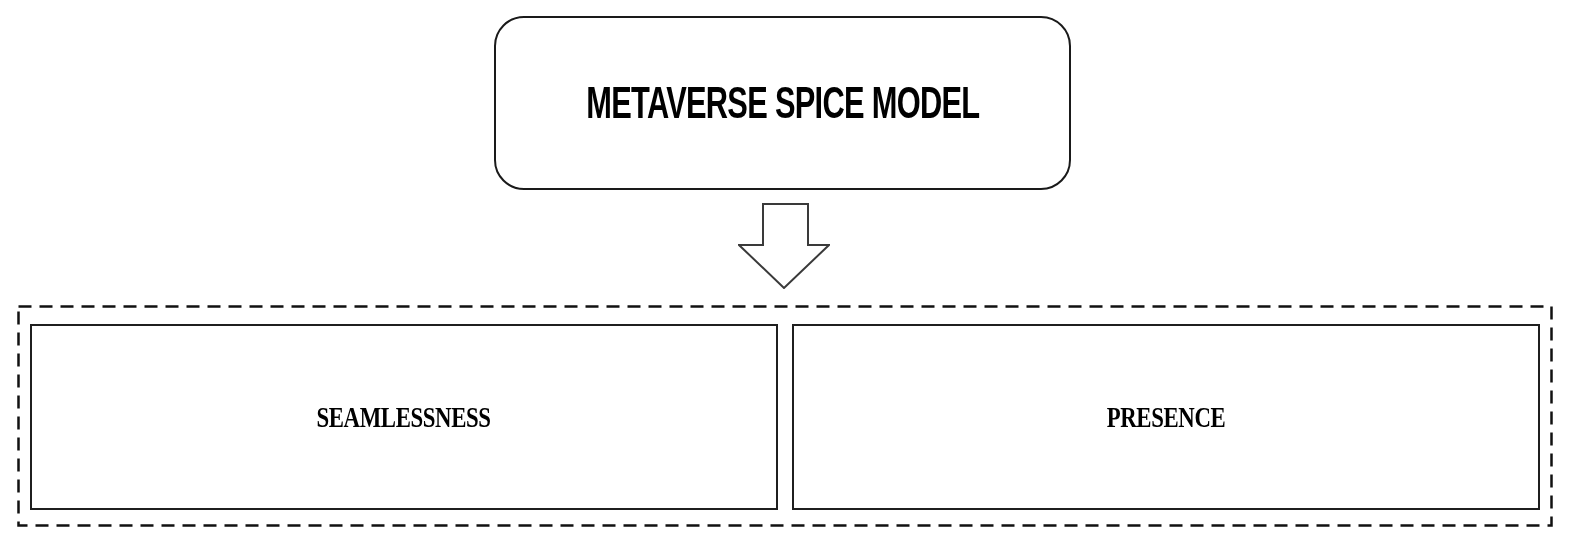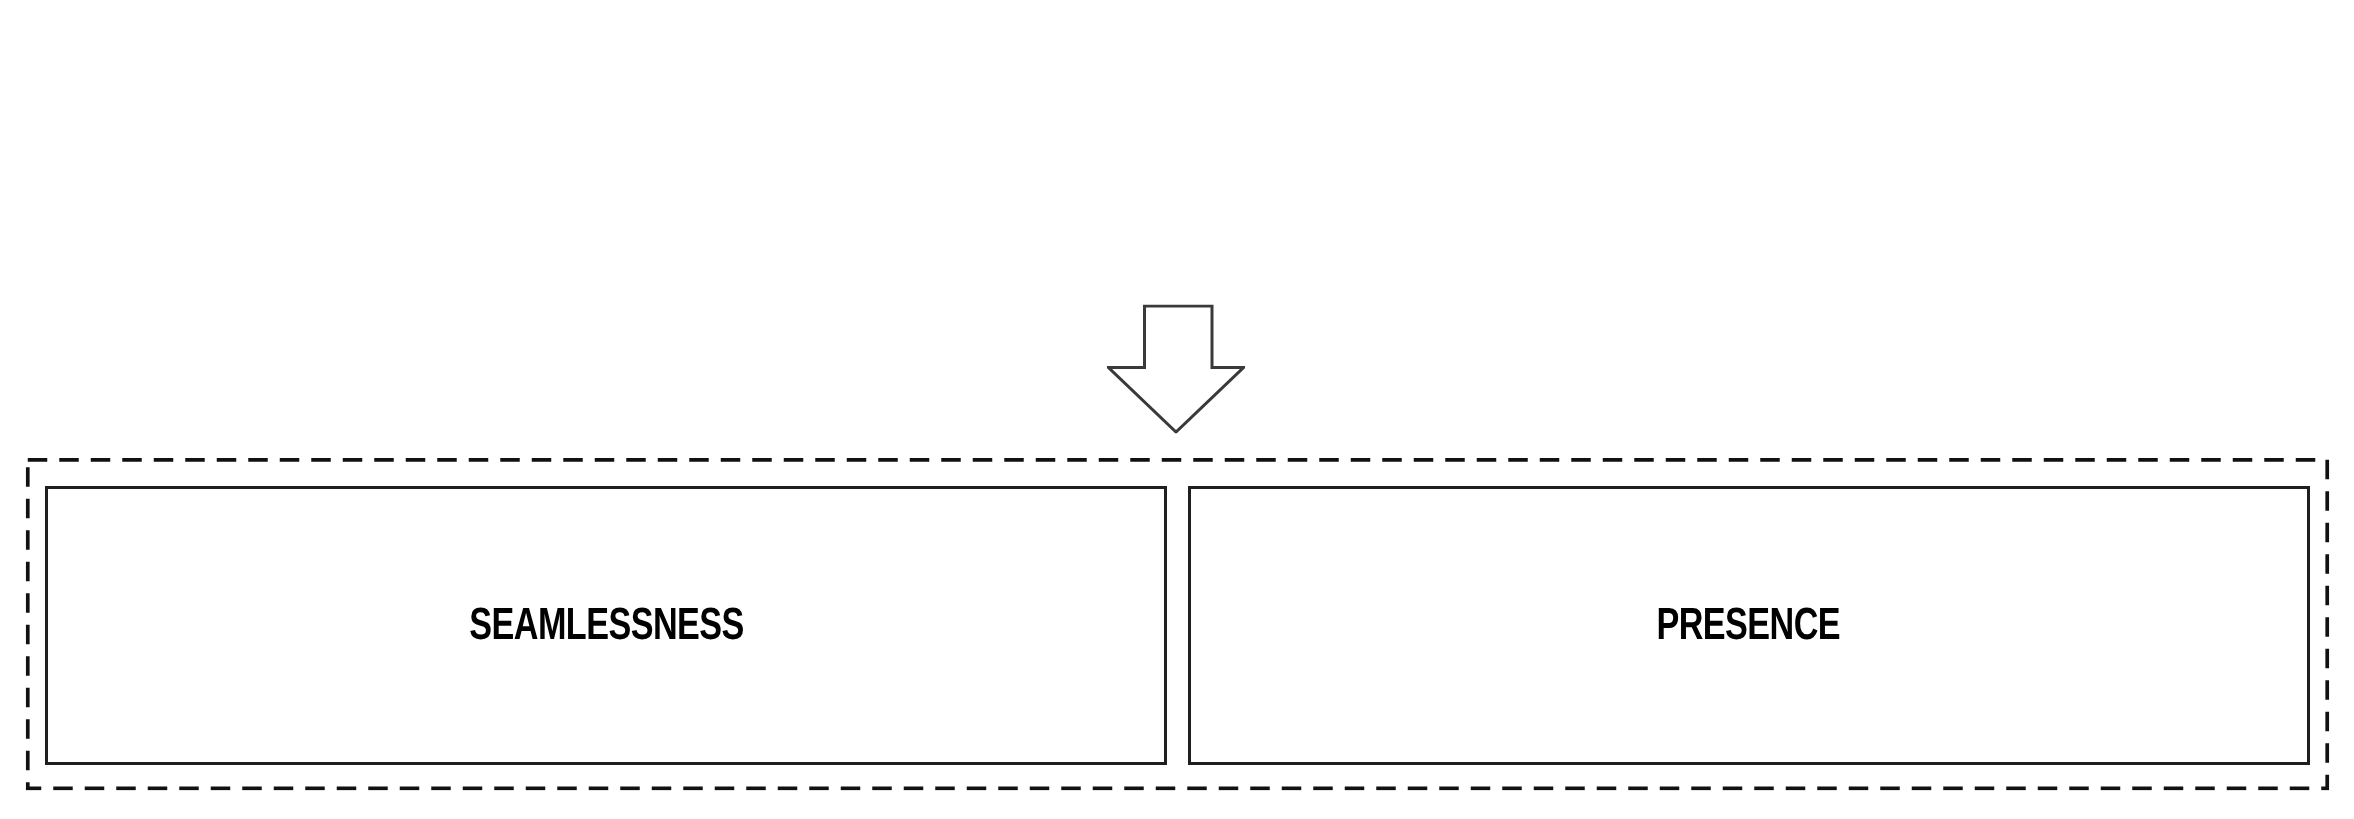--- a/index.html
+++ b/index.html
@@ -63,20 +63,21 @@
   .components-row {
     position: absolute;
     left: 0;
     top: 0;
     width: 100%;
     height: 100%;
     box-sizing: border-box;
     padding: 19px 13px 17px 13px;
     display: flex;
     gap: 14px;
+    font-family: Liberation Serif, serif;
   }
   .component-box {
     flex: 1 1 0;
     box-sizing: border-box;
     border: 2px solid #1f1f1f;
     background: #ffffff;
     display: flex;
     align-items: center;
     justify-content: center;
   }
@@ -87,20 +88,23 @@
     white-space: nowrap;
     transform: scaleX(0.76);
     transform-origin: center;
   }
 </style>
 </head>
 <body>
 
 <div class="canvas">
 
+  <div class="title-box">
+    <span class="title-text">METAVERSE SPICE MODEL</span>
+  </div>
 
   <svg class="down-arrow" viewBox="0 0 92 86" aria-hidden="true">
     <polygon points="25,1 70,1 70,42 91,42 46,85 1,42 25,42" fill="#ffffff" stroke="#3a3a3a" stroke-width="2" stroke-linejoin="miter"></polygon>
   </svg>
 
   <div class="spice-container">
     <svg class="dashed-border" viewBox="0 0 1536 222" preserveAspectRatio="none" aria-hidden="true">
       <rect x="1.5" y="1.5" width="1533" height="219" fill="none" stroke="#111111" stroke-width="2.5" stroke-dasharray="13 8"></rect>
     </svg>
 

